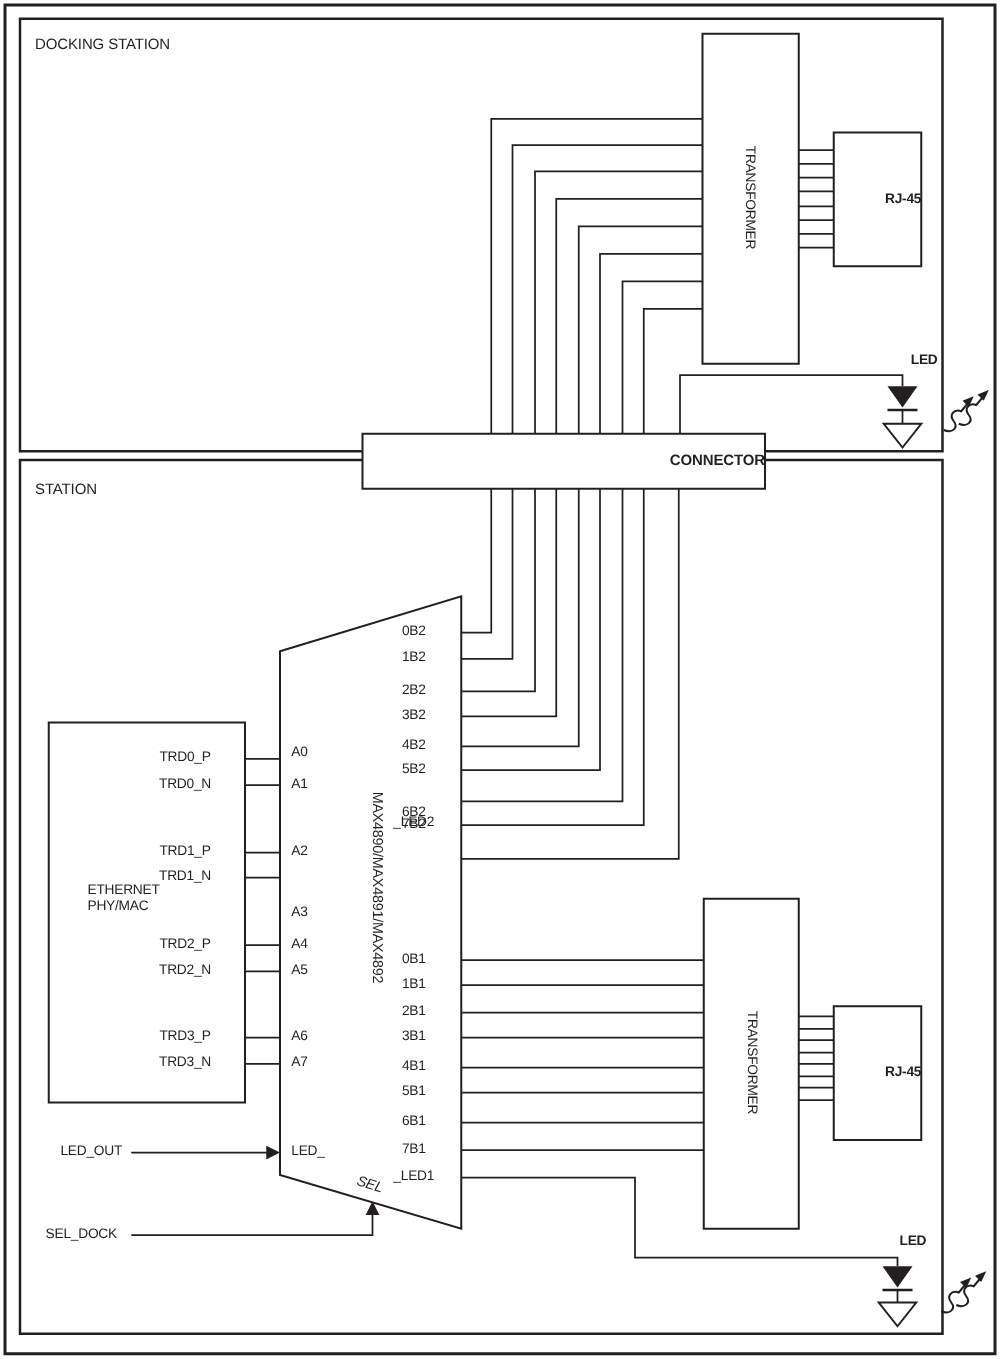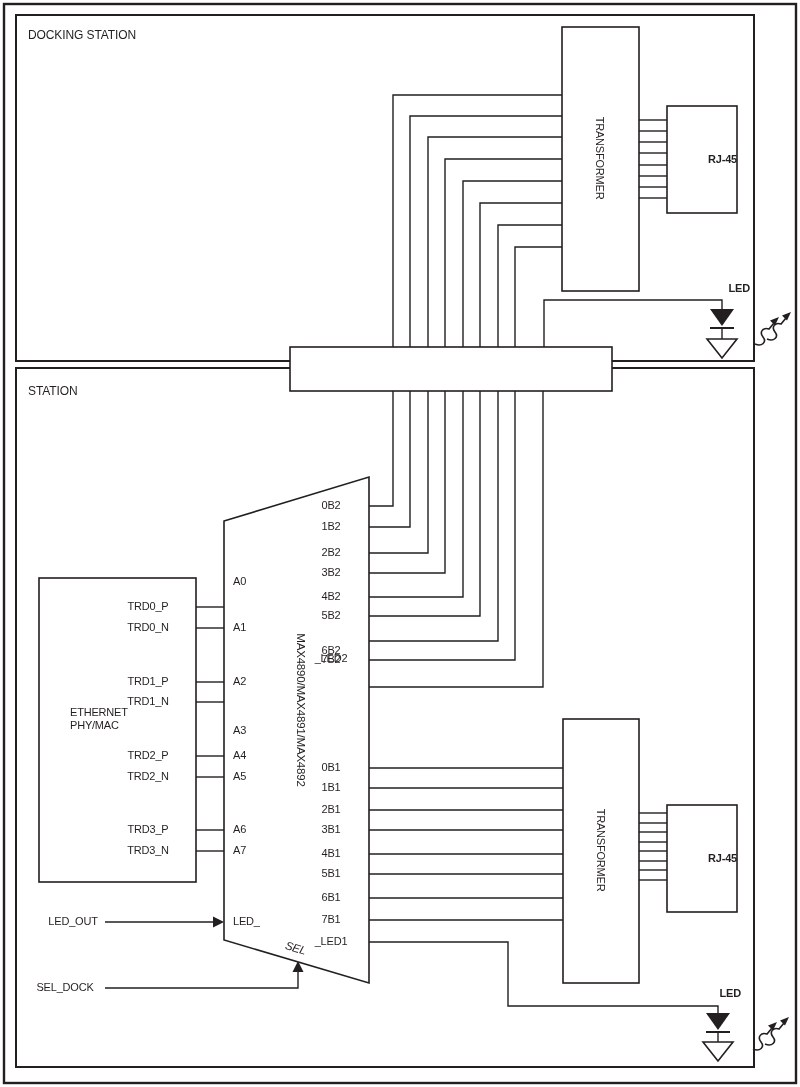--- a/index.html
+++ b/index.html
@@ -144,20 +144,21 @@
     </g>
     <g>
       <use href="#sq-arrow" x="752" y="1022"></use>
       <use href="#sq-arrow" x="764" y="1017"></use>
     </g>
   </g>
 </svg>
 
 <div class="lbl title" style="left:28px;top:29px">DOCKING STATION</div>
 <div class="lbl title" style="left:28px;top:385px">STATION</div>
+<div class="lbl title ctr" style="left:290px;top:362px;width:322px">CONNECTOR</div>
 
 <div class="vtext" style="left:555px;top:152px;width:90px">TRANSFORMER</div>
 <div class="lbl ctr" style="left:667px;top:153px;width:70px">RJ-45</div>
 <div class="lbl ctr" style="left:706px;top:282px;width:44px">LED</div>
 <div class="vtext" style="left:556px;top:844px;width:90px">TRANSFORMER</div>
 <div class="lbl ctr" style="left:667px;top:852px;width:70px">RJ-45</div>
 <div class="lbl ctr" style="left:697px;top:987px;width:44px">LED</div>
 
 <div class="lbl" style="left:70px;top:706px">
   <span style="display:block">ETHERNET</span>
@@ -166,21 +167,21 @@
 
 <div class="lbl ra" style="left:113px;top:600px;width:70px">TRD0_P</div>
 <div class="lbl ra" style="left:113px;top:621px;width:70px">TRD0_N</div>
 <div class="lbl ra" style="left:113px;top:675px;width:70px">TRD1_P</div>
 <div class="lbl ra" style="left:113px;top:695px;width:70px">TRD1_N</div>
 <div class="lbl ra" style="left:113px;top:749px;width:70px">TRD2_P</div>
 <div class="lbl ra" style="left:113px;top:770px;width:70px">TRD2_N</div>
 <div class="lbl ra" style="left:113px;top:823px;width:70px">TRD3_P</div>
 <div class="lbl ra" style="left:113px;top:844px;width:70px">TRD3_N</div>
 
-<div class="lbl" style="left:233px;top:575px">A0</div>
+<div class="lbl" style="left:233px;top:596px">A0</div>
 <div class="lbl" style="left:233px;top:621px">A1</div>
 <div class="lbl" style="left:233px;top:675px">A2</div>
 <div class="lbl" style="left:233px;top:724px">A3</div>
 <div class="lbl" style="left:233px;top:749px">A4</div>
 <div class="lbl" style="left:233px;top:770px">A5</div>
 <div class="lbl" style="left:233px;top:823px">A6</div>
 <div class="lbl" style="left:233px;top:844px">A7</div>
 
 <div class="lbl ra" style="left:301px;top:499px;width:60px">0B2</div>
 <div class="lbl ra" style="left:301px;top:520px;width:60px">1B2</div>

